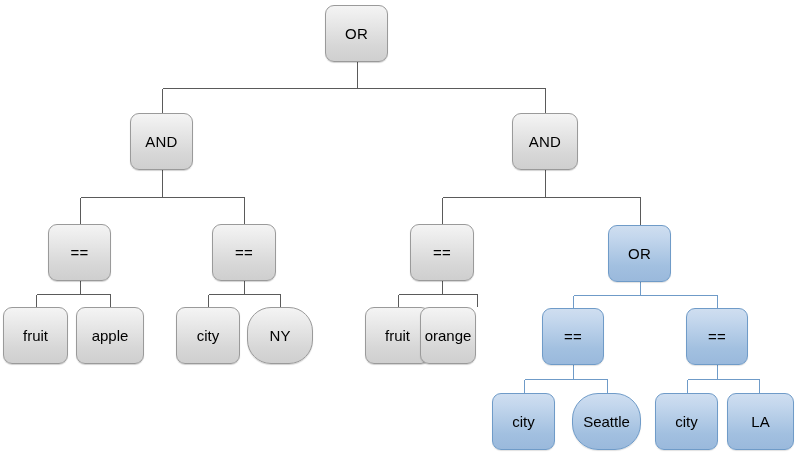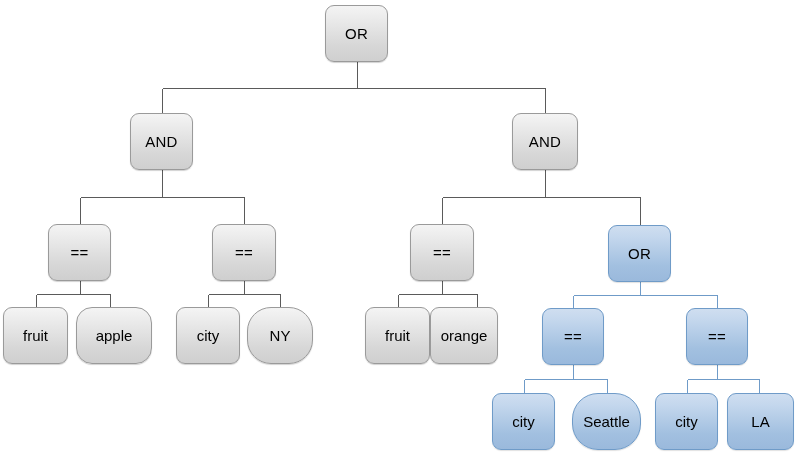--- a/index.html
+++ b/index.html
@@ -132,33 +132,33 @@
       </div>
       <div class="node gray op" style="left: 410px; top: 224px; width: 64px; height: 57px;">
         <span class="label">==</span>
       </div>
       <div class="node blue op" style="left: 608px; top: 225px; width: 63px; height: 57px;">
         <span class="label">OR</span>
       </div>
       <div class="node gray leaf" style="left: 3px; top: 307px; width: 65px; height: 57px;">
         <span class="label">fruit</span>
       </div>
-      <div class="node gray leaf" style="left: 76px; top: 307px; width: 76px; height: 57px; border-radius: 16px;">
+      <div class="node gray leaf" style="left: 76px; top: 307px; width: 68px; height: 57px;">
         <span class="label">apple</span>
       </div>
       <div class="node gray leaf" style="left: 176px; top: 307px; width: 64px; height: 57px;">
         <span class="label">city</span>
       </div>
       <div class="node gray leaf" style="left: 247px; top: 307px; width: 66px; height: 57px; border-radius: 24px;">
         <span class="label">NY</span>
       </div>
       <div class="node gray leaf" style="left: 365px; top: 307px; width: 65px; height: 57px;">
         <span class="label">fruit</span>
       </div>
-      <div class="node gray leaf" style="left: 430px; top: 307px; width: 68px; height: 57px;">
+      <div class="node gray leaf" style="left: 420px; top: 307px; width: 56px; height: 57px;">
         <span class="label">orange</span>
       </div>
       <div class="node blue op" style="left: 542px; top: 308px; width: 62px; height: 57px;">
         <span class="label">==</span>
       </div>
       <div class="node blue op" style="left: 686px; top: 308px; width: 62px; height: 57px;">
         <span class="label">==</span>
       </div>
       <div class="node blue leaf" style="left: 492px; top: 393px; width: 63px; height: 57px;">
         <span class="label">city</span>

